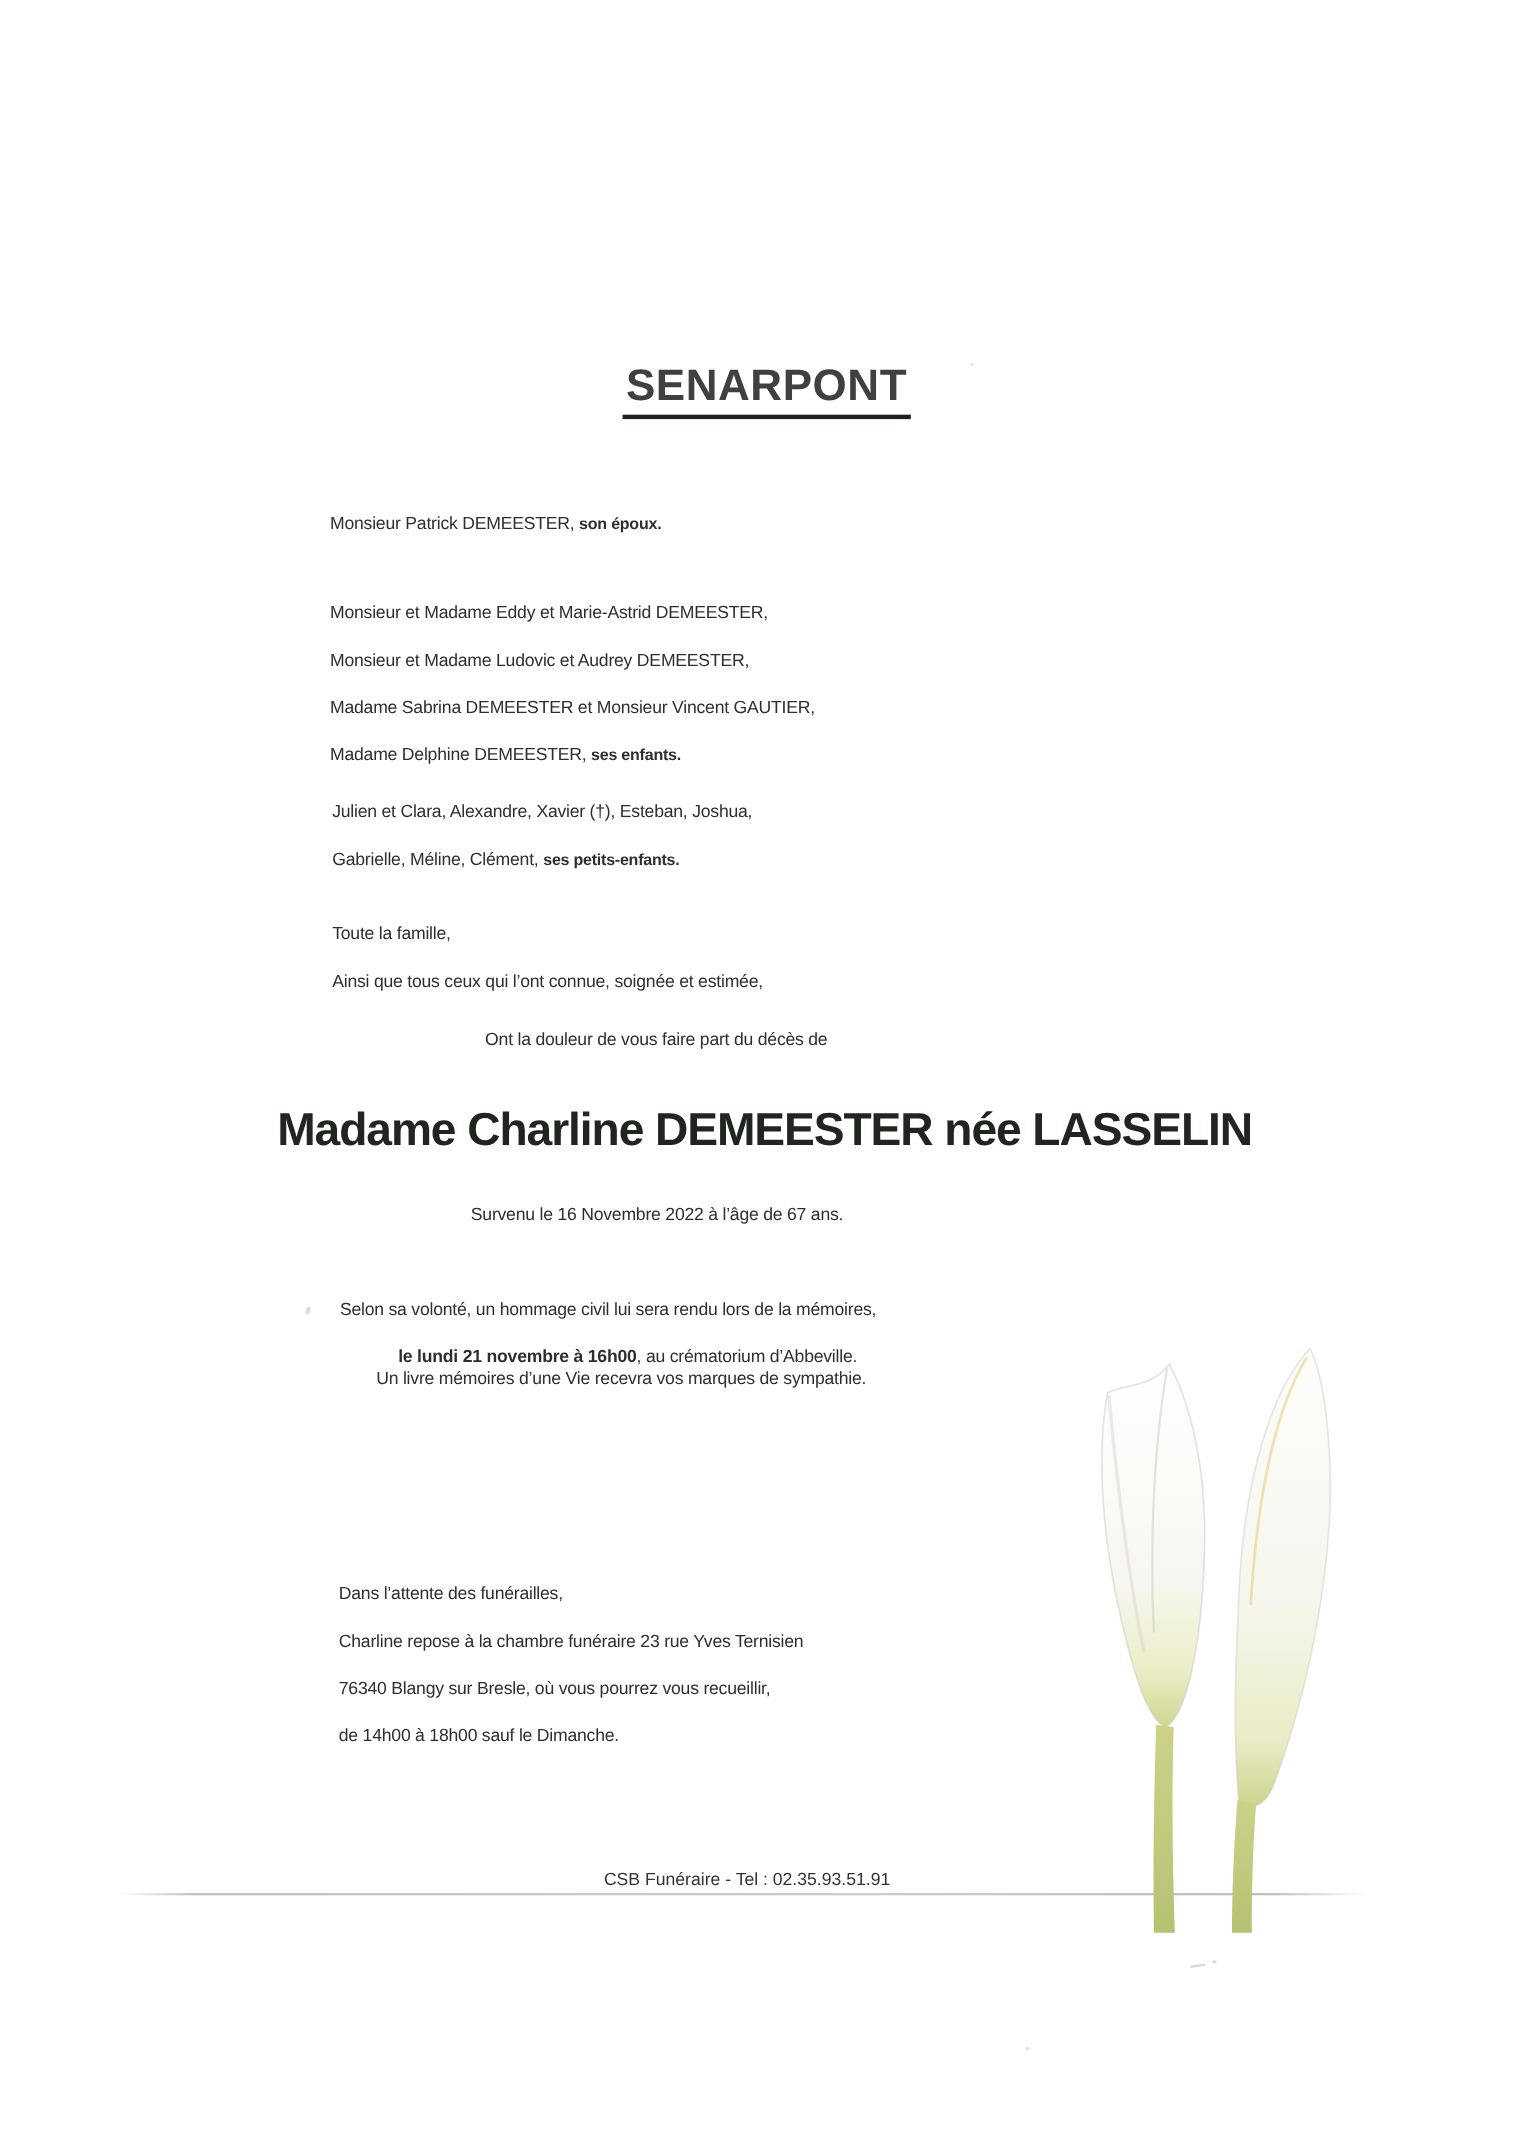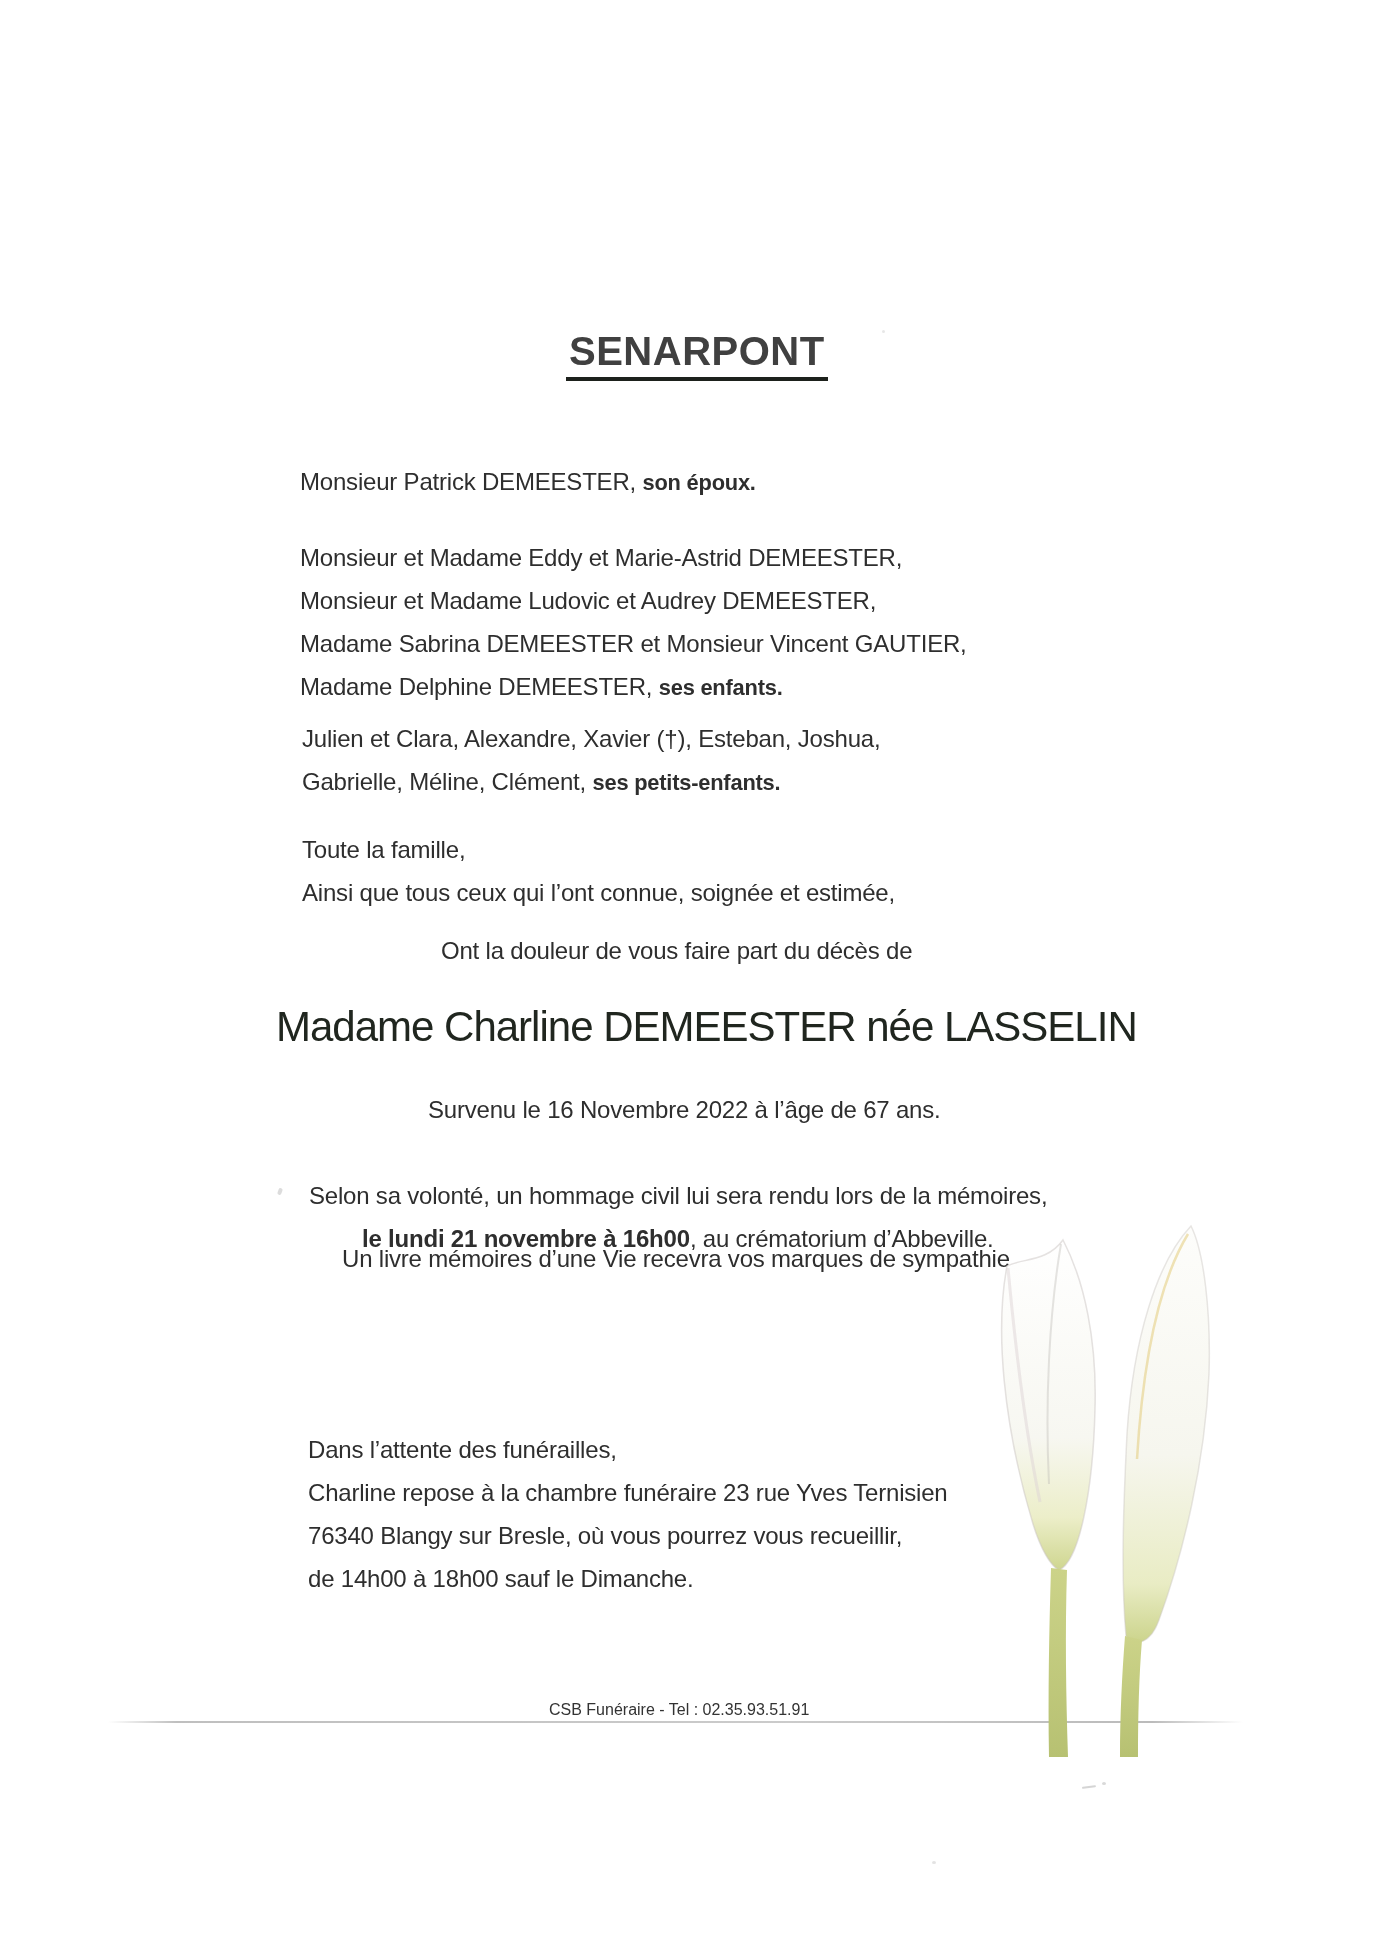--- a/index.html
+++ b/index.html
@@ -5,30 +5,30 @@
   html,body{margin:0;padding:0;background:#ffffff;}
   #page{
     position:relative;
     width:1377px;height:1948px;
     background:#ffffff;
     font-family:"Liberation Sans", sans-serif;
     color:#2e2e2e;
     overflow:hidden;
   }
   .abs{position:absolute;}
-  .body-text{font-size:24px;letter-spacing:-0.2px;color:#2e2e2e;white-space:nowrap;}
+  .body-text{font-size:16px;letter-spacing:-0.2px;color:#2e2e2e;white-space:nowrap;}
   .block{line-height:43px;}
   .b{font-weight:bold;}
   .rel{font-weight:bold;font-size:0.91em;}
   #doc-title{
     font-size:40px;font-weight:bold;color:#404040;letter-spacing:0.5px;
     border-bottom:4px solid #1d211c;padding:0 3px 4px 3px;white-space:nowrap;
   }
   #deceased-name{
-    font-size:42px;font-weight:normal;color:#20261f;letter-spacing:-1px;white-space:nowrap;margin-left:24px;
+    font-size:42px;font-weight:bold;color:#20261f;letter-spacing:-1px;white-space:nowrap;
   }
   #footer-line{font-size:16px;letter-spacing:0;color:#333;}
   #fold-line{
     left:108px;top:1721px;width:1135px;height:2px;z-index:1;
     background:linear-gradient(90deg, rgba(185,185,185,0) 0%, rgba(175,175,175,0.8) 6%, rgba(175,175,175,0.65) 60%, rgba(175,175,175,0.85) 92%, rgba(185,185,185,0) 100%);
   }
   #lily{left:945px;top:1224px;z-index:2;}
   .speck{position:absolute;background:#b9b9b9;border-radius:50%;}
 </style>
 </head>

